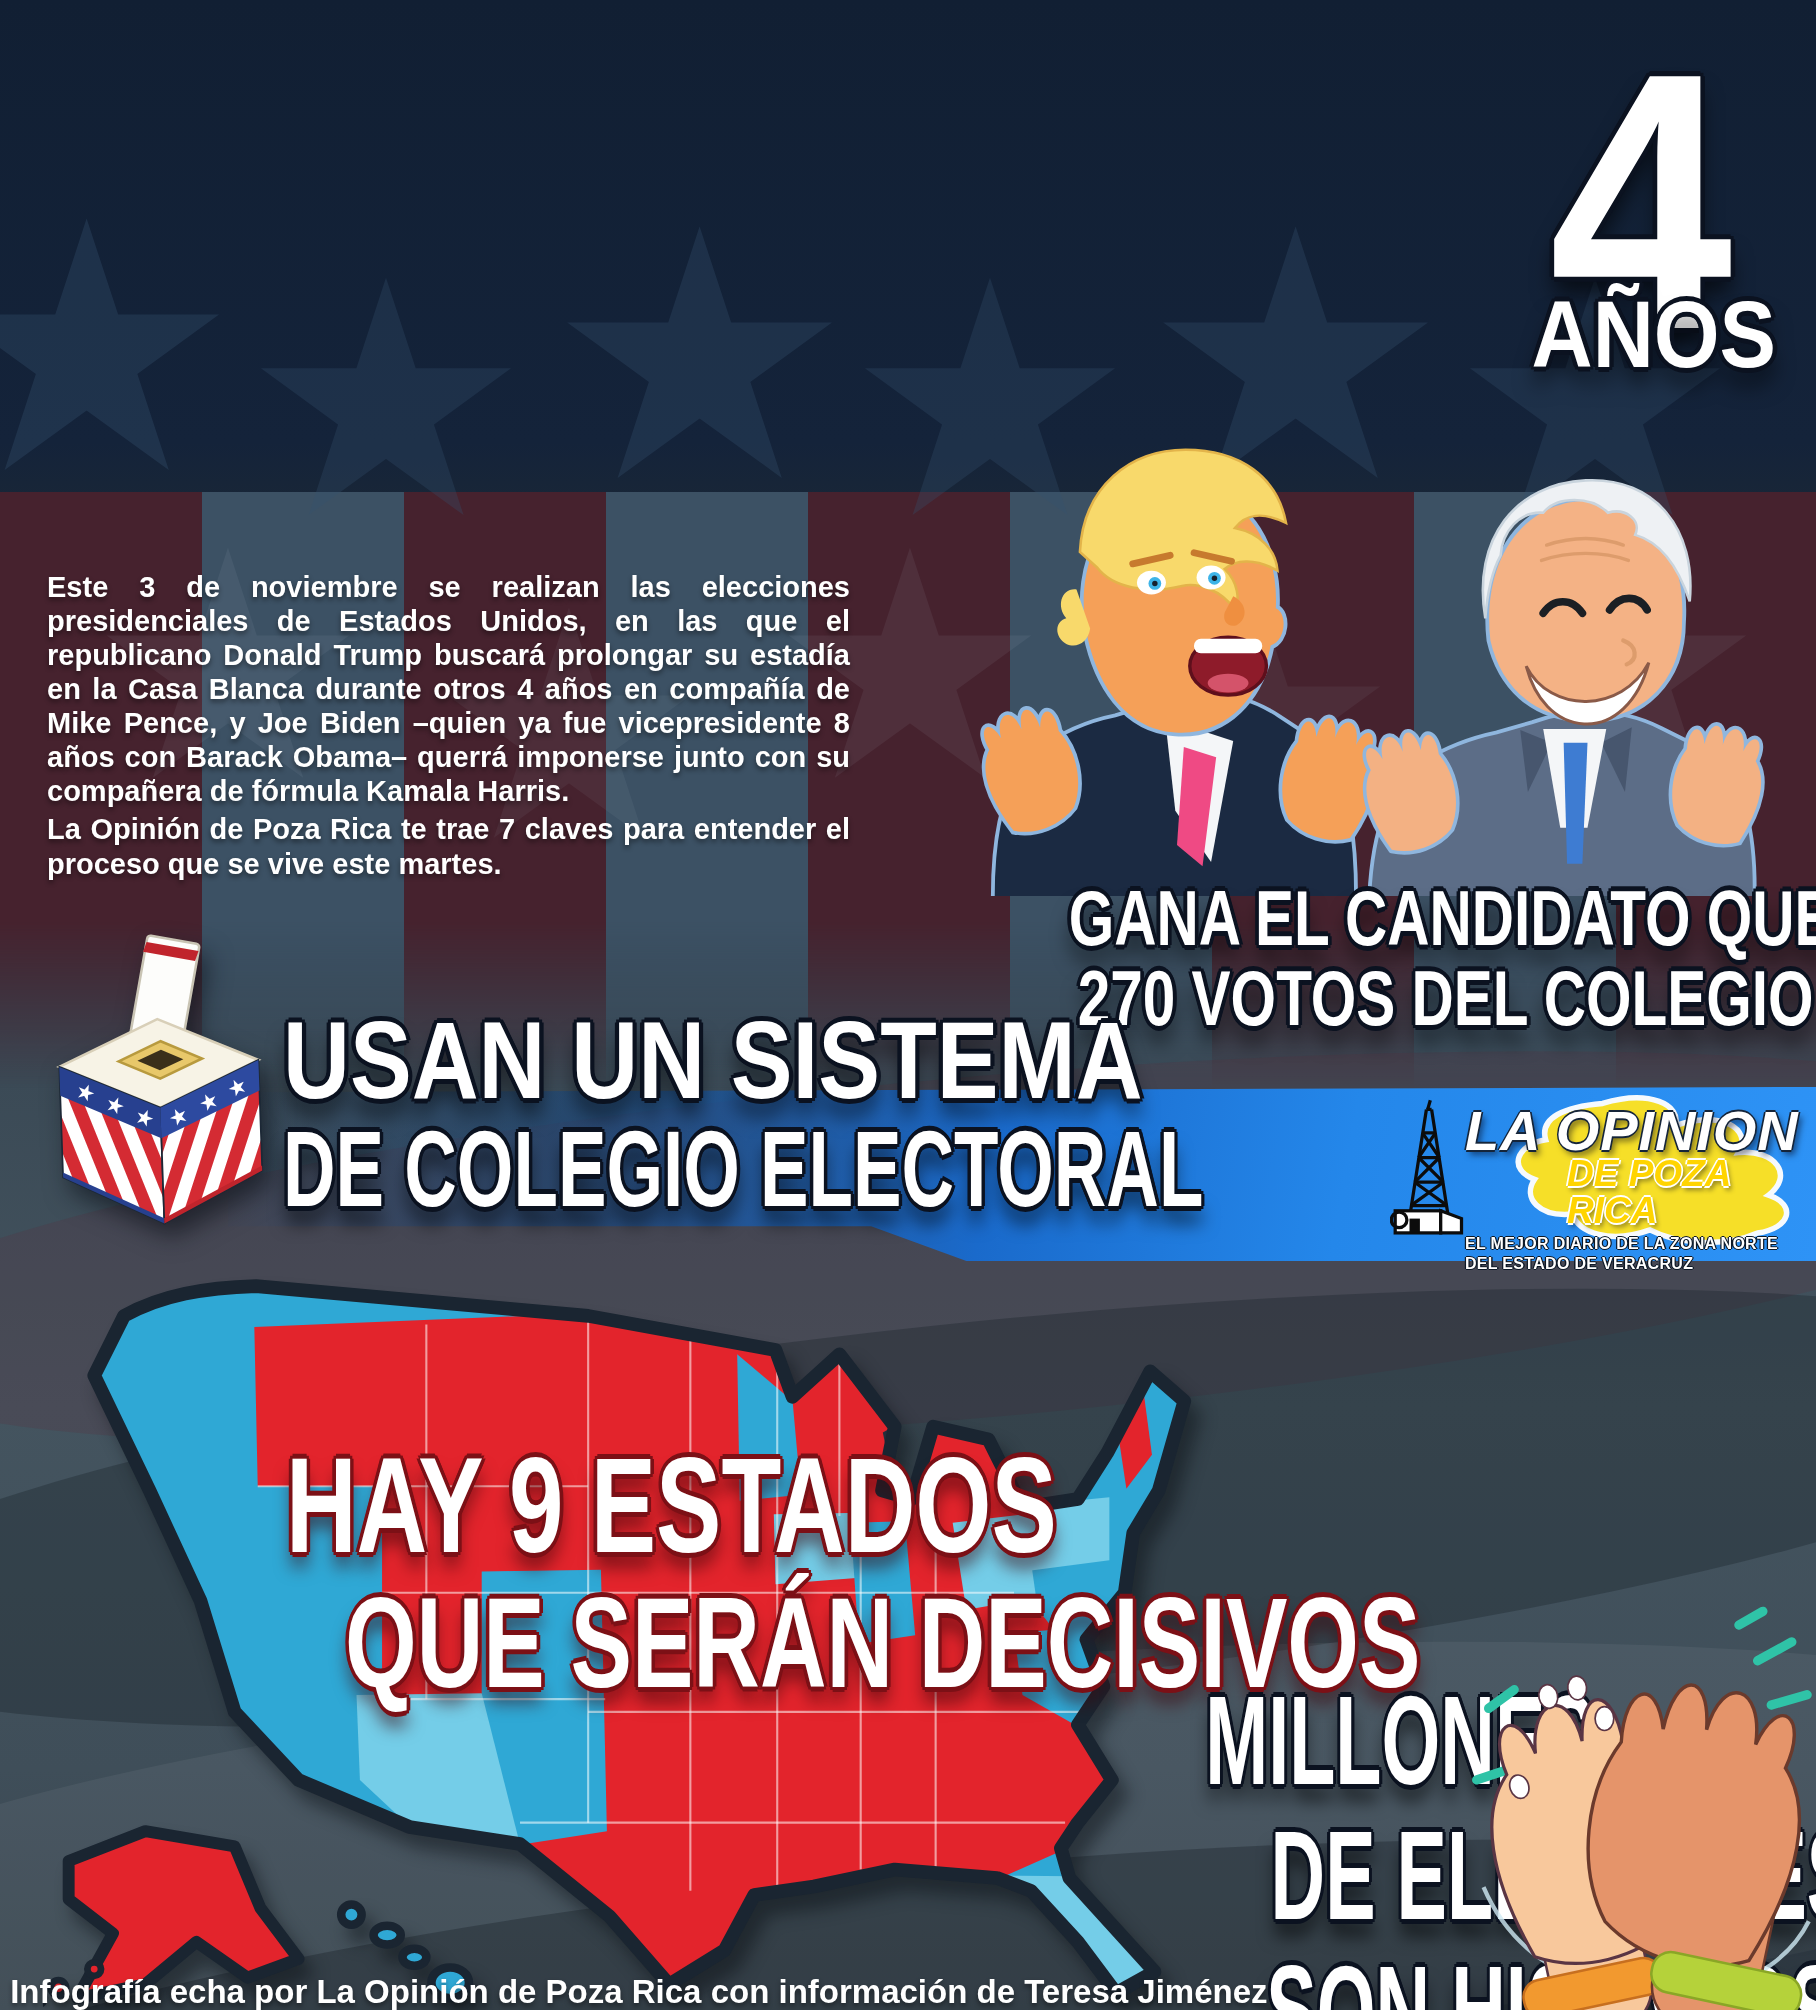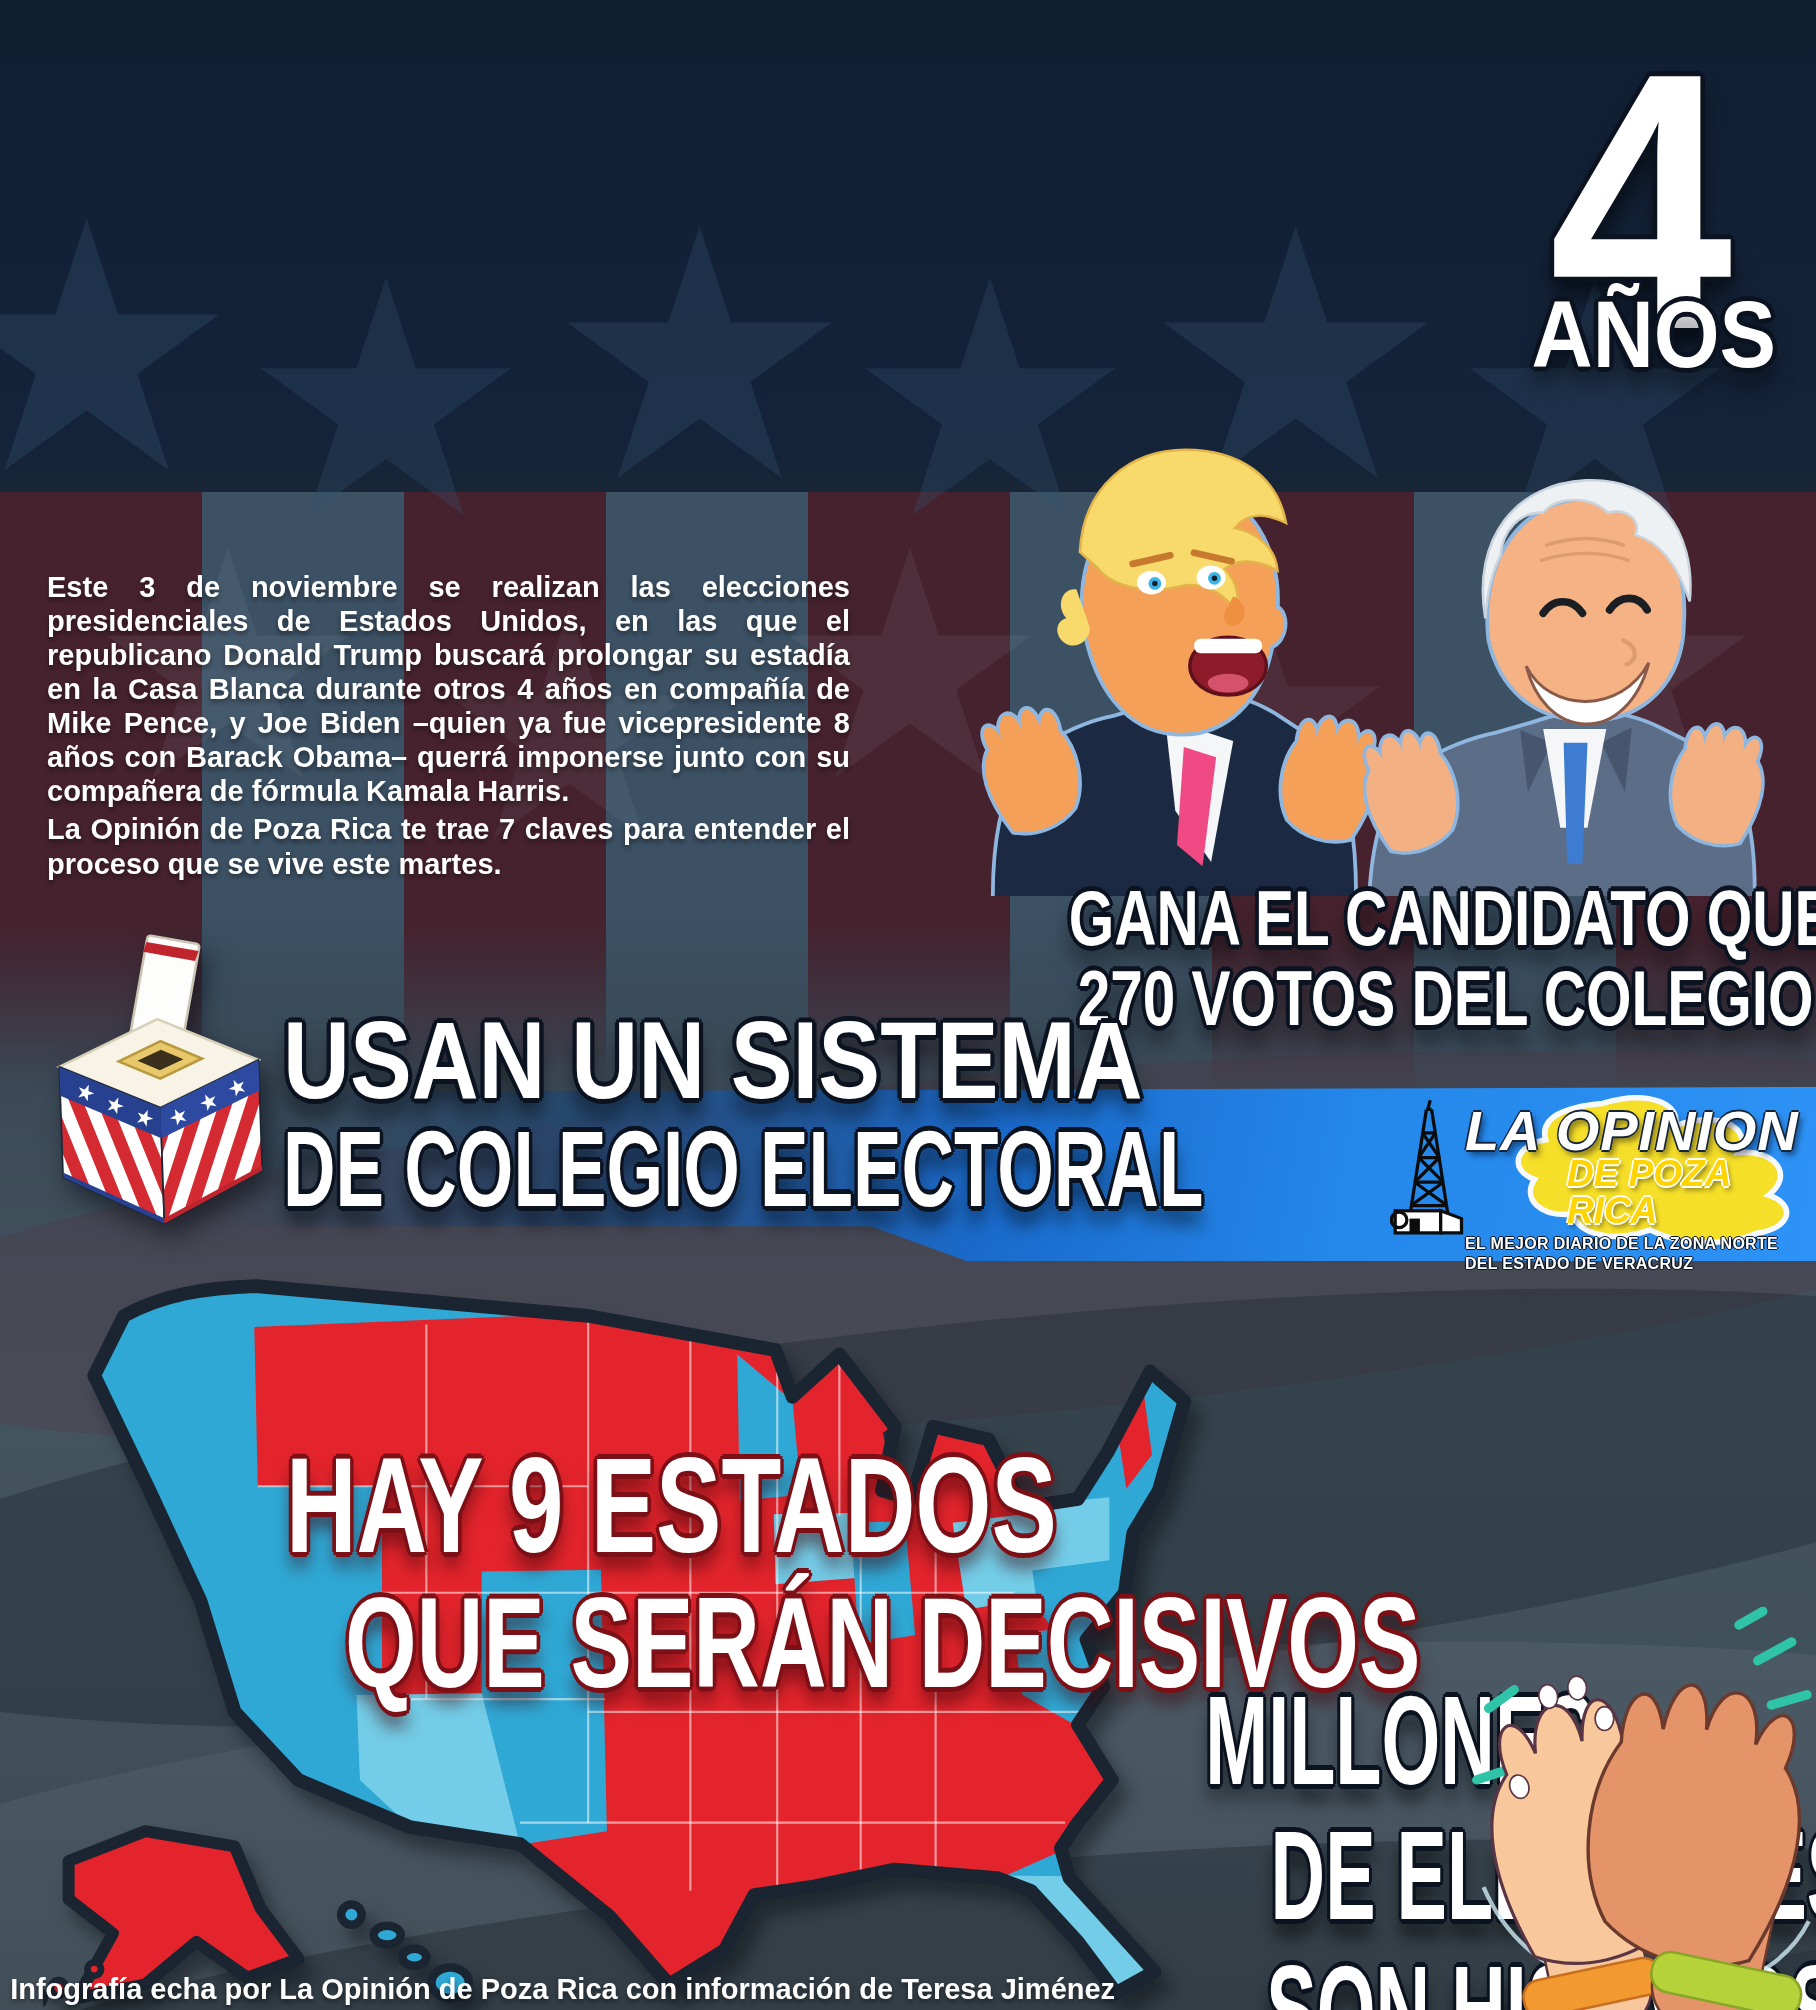--- a/index.html
+++ b/index.html
@@ -39,21 +39,21 @@
   .anos{font-size:94px;}
   .gana{font-size:78px;line-height:1.02;}
   .sistema1{font-size:109px;line-height:.95;}
   .sistema2{font-size:107px;line-height:.95;}
   .hay{font-size:136px;line-height:.95;}
   .hay2{font-size:128px;line-height:.95;}
   .n32{font-size:528px;line-height:.78;letter-spacing:-15.3px;}
   .mill{font-size:126px;line-height:.78;}
   .intro-text{font-size:29px;line-height:1.175;text-align:justify;}
   .intro-text p{margin:4px;}
-  .footer-credit{font-size:29px;}
+  .footer-credit{font-size:33px;}
   .brand-name1{font-size:56px;font-style:italic;line-height:.95;letter-spacing:0.9px;
     text-shadow:1.7px 0 0 #15253a,-1.7px 0 0 #15253a,0 1.7px 0 #15253a,0 -1.7px 0 #15253a,3.4px 5.1px 6.8px rgba(0,0,20,.5);}
   .brand-name2{font-size:37px;font-style:italic;line-height:1;color:#ffd400;
     text-shadow:1.7px 0 0 #fff,-1.7px 0 0 #fff,0 1.7px 0 #fff,0 -1.7px 0 #fff,2.6px 4.3px 5.1px rgba(0,0,20,.45);}
   .brand-tag{font-size:16px;line-height:1.25;letter-spacing:0.3px;
     text-shadow:1.3px 0 0 #0c1826,-1.3px 0 0 #0c1826,0 1.3px 0 #0c1826,0 -1.3px 0 #0c1826;}
 </style>
 </head>
 <body>
 

